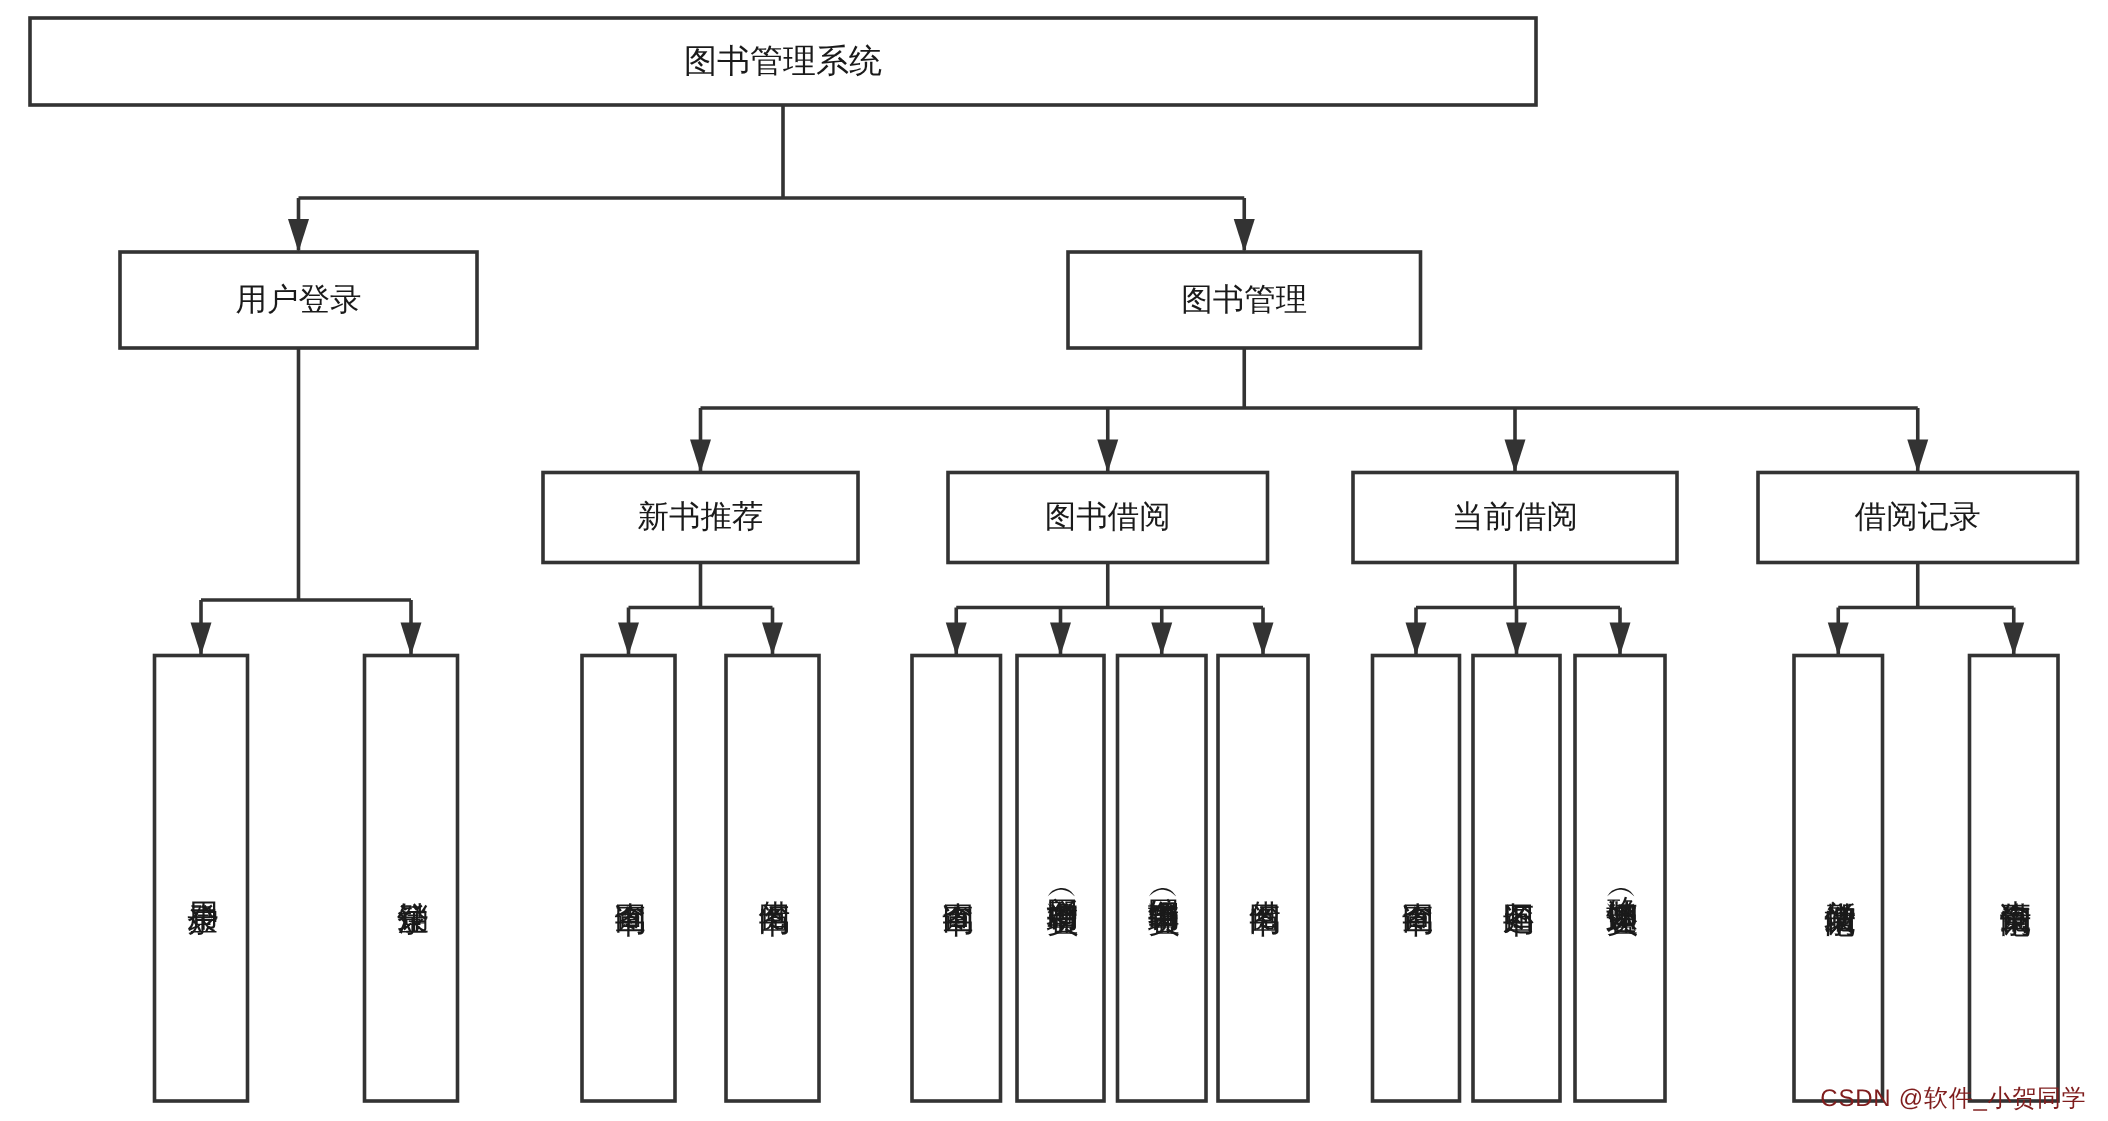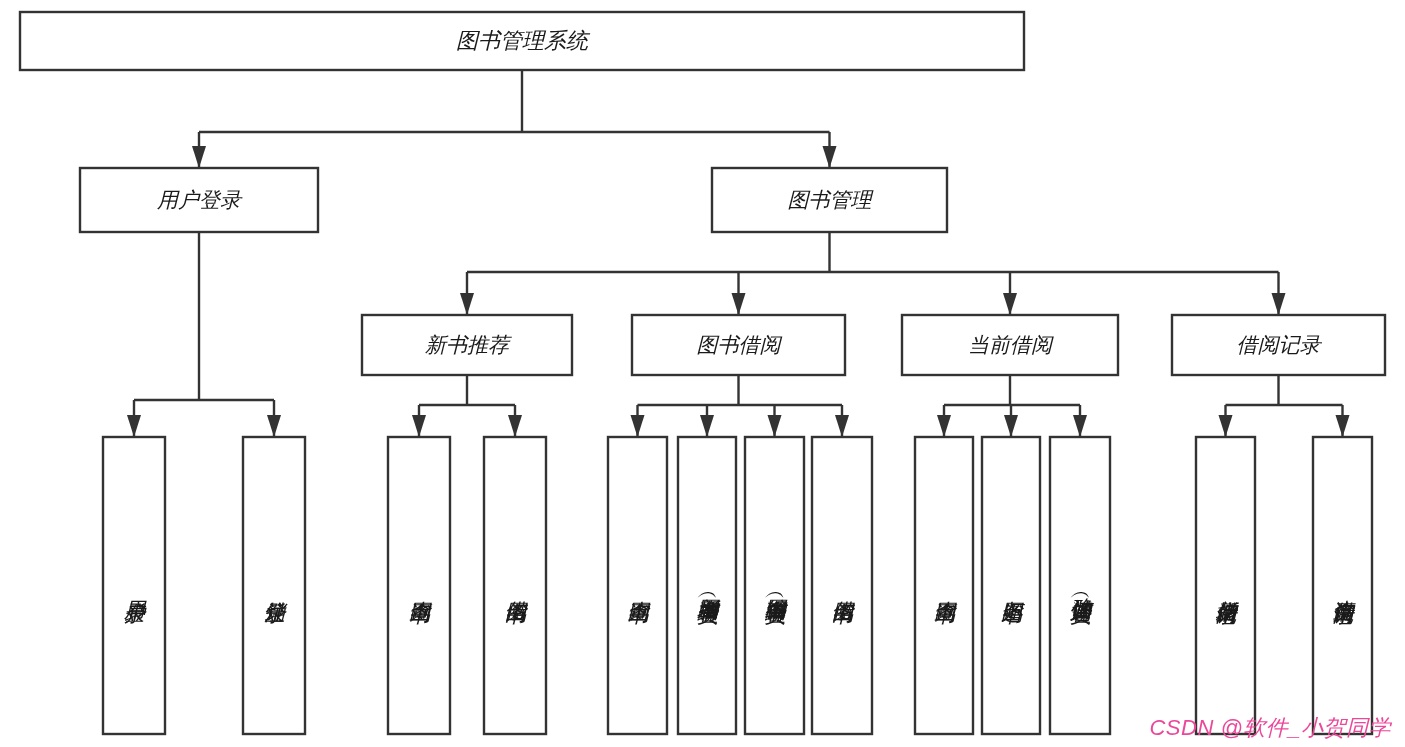--- a/index.html
+++ b/index.html
@@ -13,21 +13,20 @@
     height: 747px;
     font-family: "Liberation Sans", "DejaVu Sans", sans-serif;
     overflow: hidden;
     position: relative;
   }
   #diagram-root {
     position: relative;
     width: 1405px;
     height: 747px;
     background: #ffffff;
-    font-style: italic;
   }
   svg.diagram-canvas {
     position: absolute;
     left: 0;
     top: 0;
     width: 1405px;
     height: 747px;
     display: block;
   }
   .node-box {
@@ -73,22 +72,22 @@
     display: flex;
     align-items: center;
     justify-content: center;
     pointer-events: none;
   }
   .watermark {
     position: absolute;
     right: 14px;
     bottom: 4px;
     font-family: "Liberation Sans", "DejaVu Sans", sans-serif;
-    font-size: 22px;
-    color: #ec4899;
+    font-size: 16px;
+    color: #7f1d1d;
     white-space: nowrap;
     letter-spacing: 0.5px;
   }
 </style>
 </head>
 <body>
 
 <div id="diagram-root">
 
   <svg class="diagram-canvas" id="diagram-svg" viewBox="0 0 1405 747" xmlns="http://www.w3.org/2000/svg">

